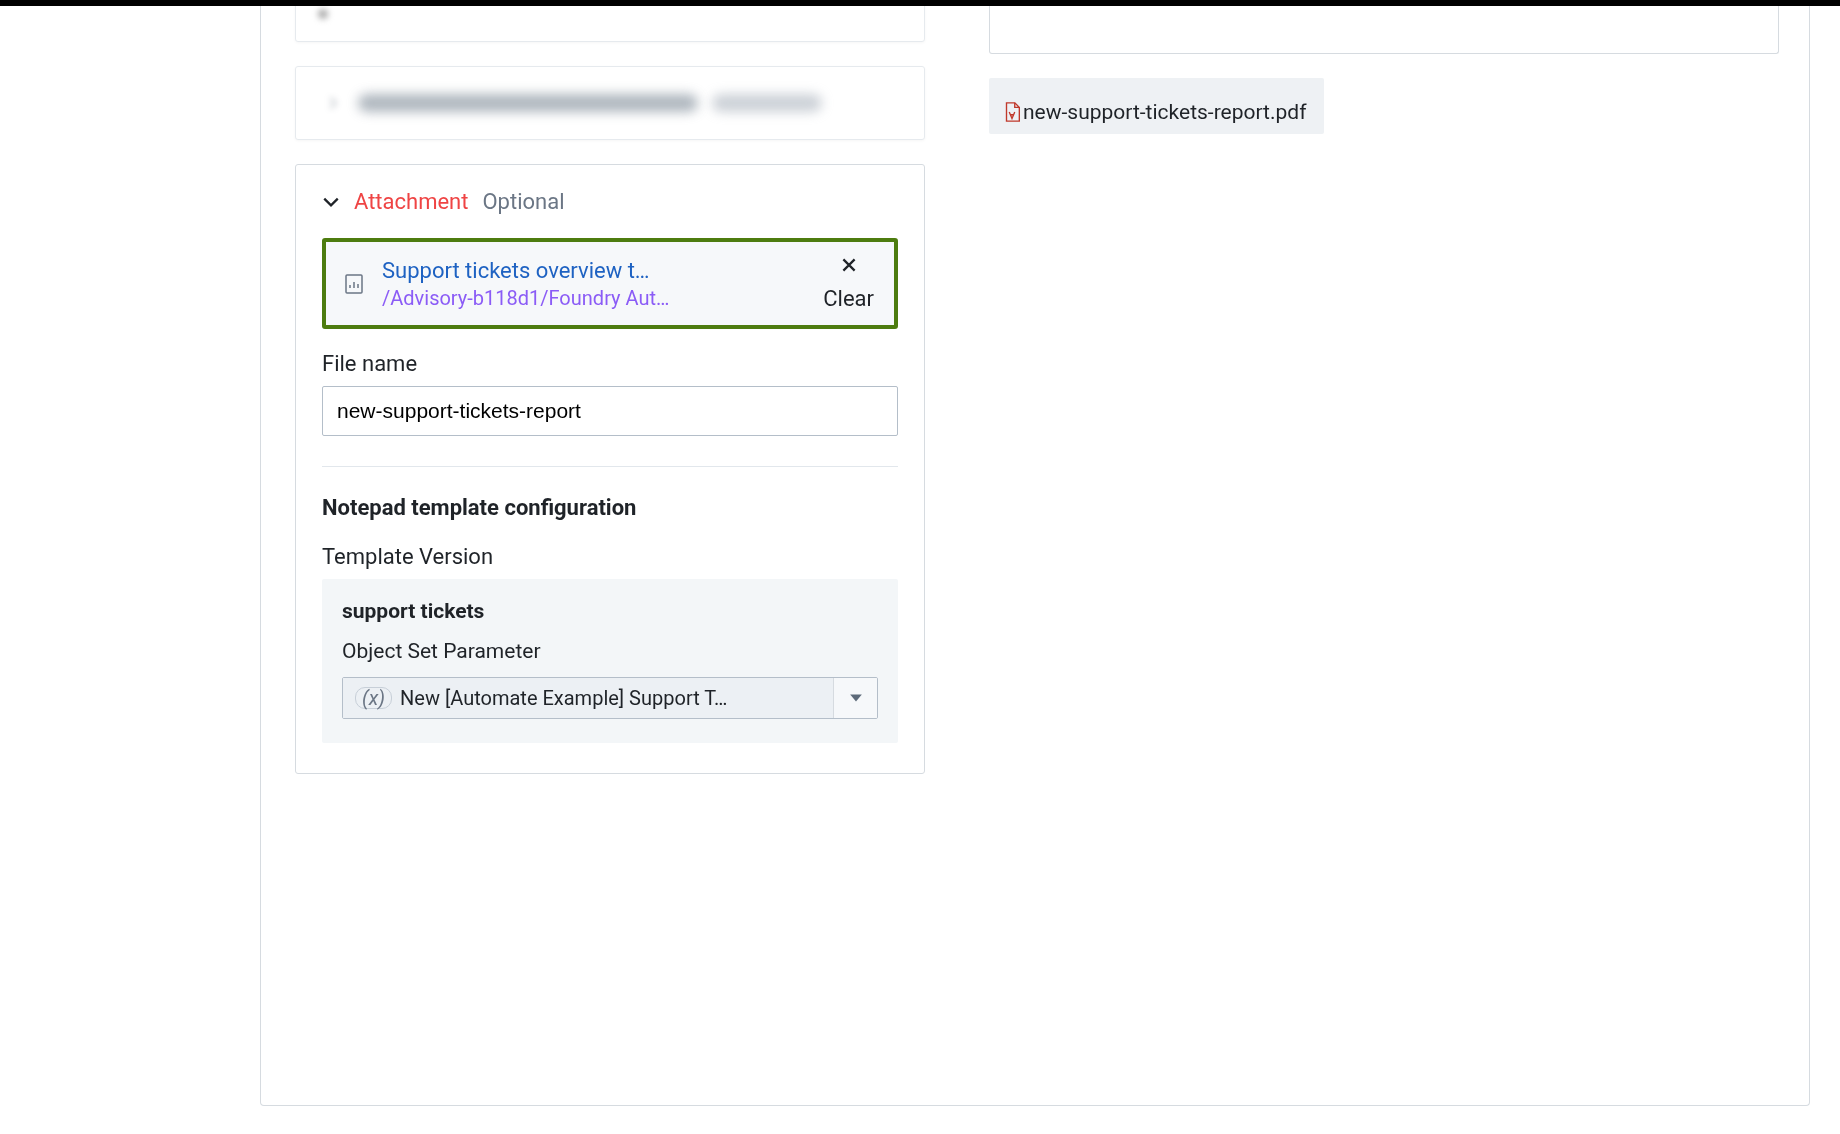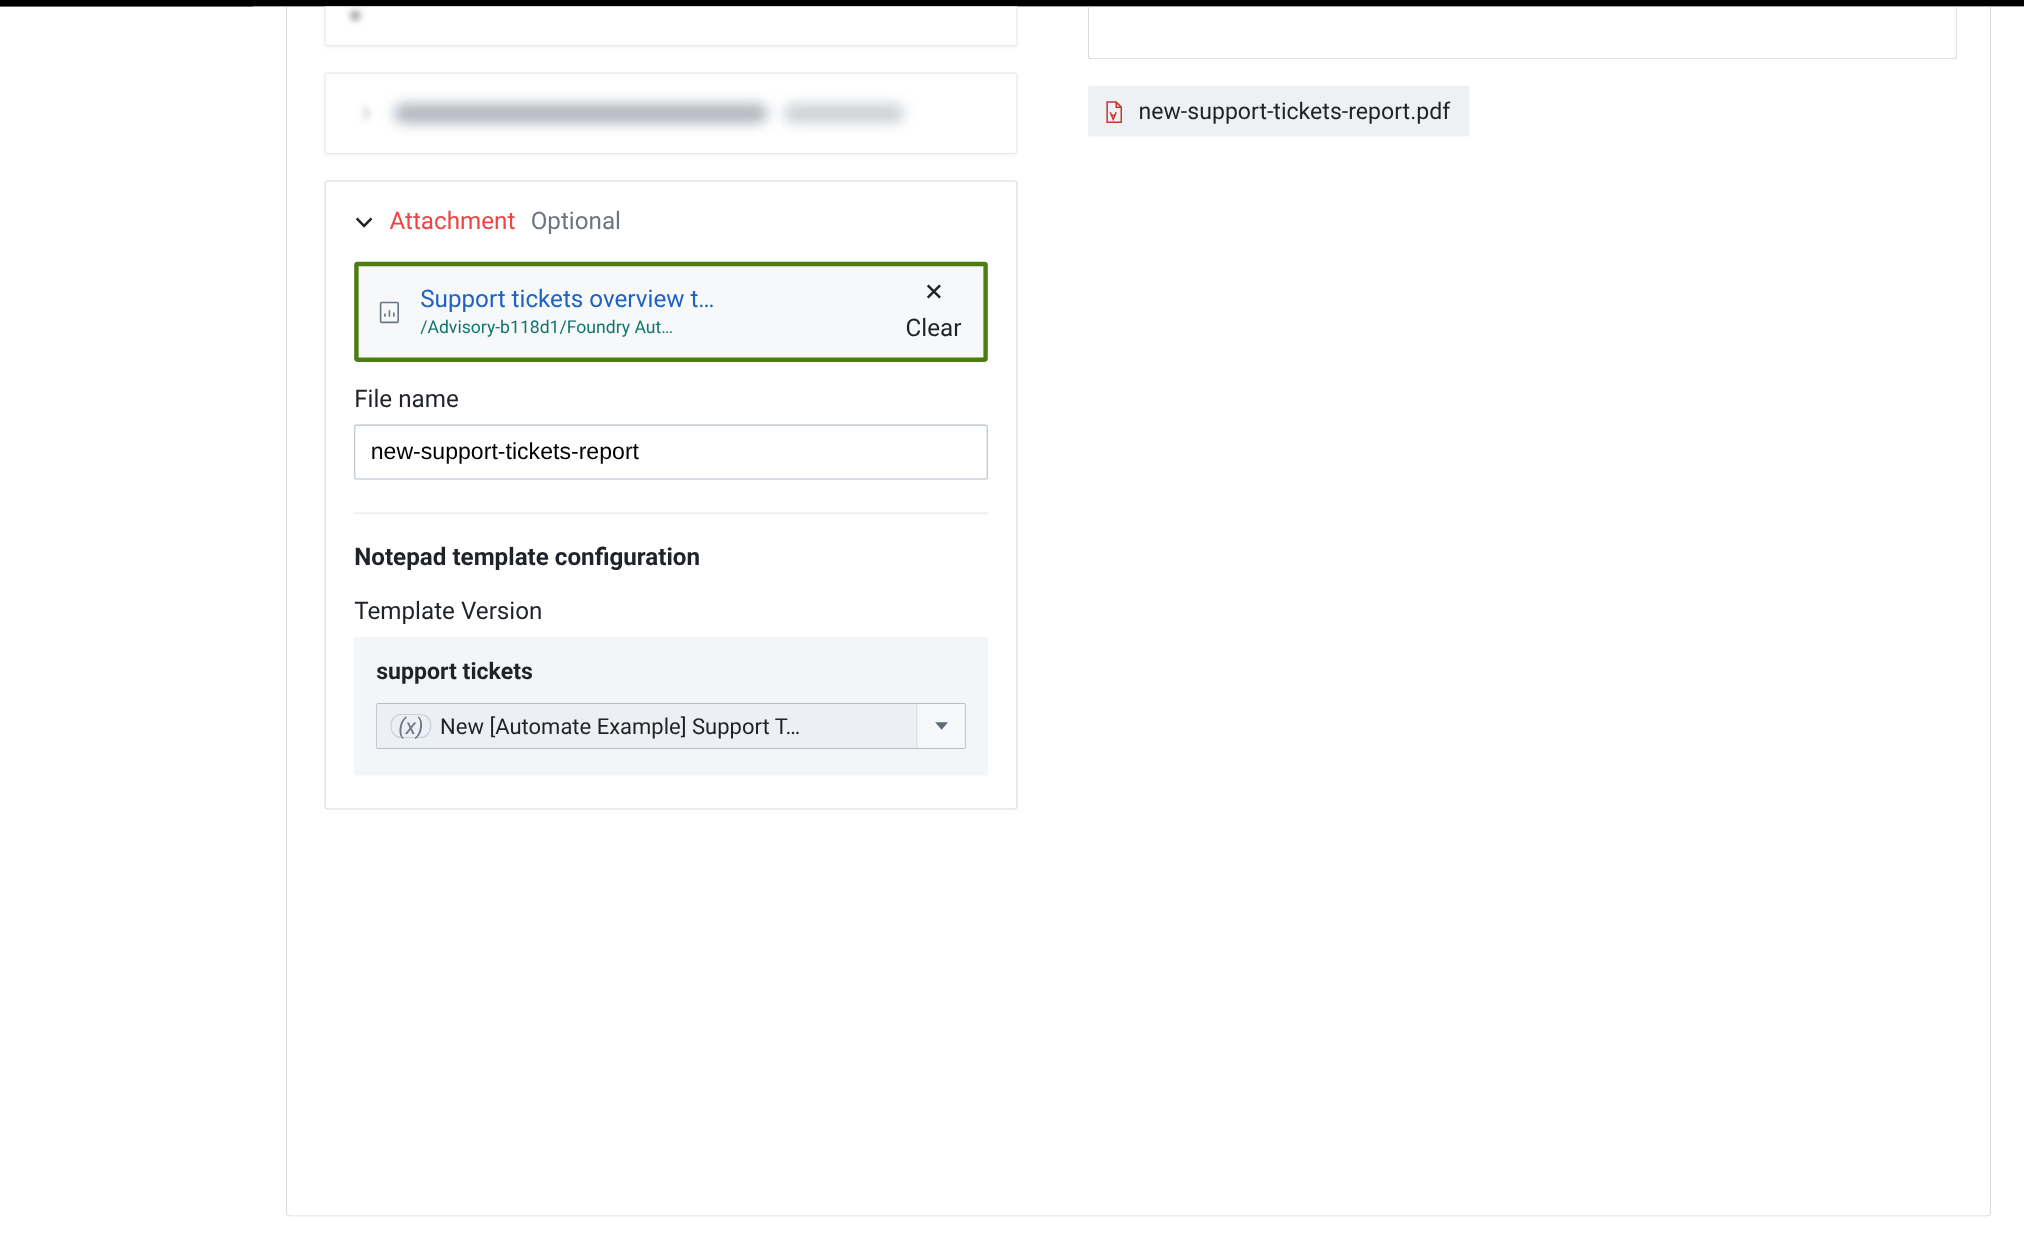--- a/index.html
+++ b/index.html
@@ -148,22 +148,22 @@
     }
     .picked-name {
       color: #1e62c2;
       font-size: 22px;
       white-space: nowrap;
       overflow: hidden;
       text-overflow: ellipsis;
       max-width: 340px;
     }
     .picked-path {
-      color: #0f766e;
-      font-size: 16px;
+      color: #8b5cf6;
+      font-size: 20px;
       margin-top: 3px;
       white-space: nowrap;
       overflow: hidden;
       text-overflow: ellipsis;
       max-width: 340px;
     }
     .clear-block {
       display: flex;
       align-items: center;
       gap: 12px;
@@ -276,24 +276,24 @@
       border: 1px solid #d6dbe0;
       border-top: none;
       border-radius: 0 0 3px 3px;
     }
     .file-chip {
       position: absolute;
       left: 728px;
       top: 72px;
       display: inline-flex;
       align-items: center;
-      gap: 12px;
+      gap: 0;
       background: #eef1f4;
       border-radius: 2px;
-      padding: 12px 18px 10px 12px;
+      padding: 22px 18px 10px 12px;
       font-size: 21px;
     }
     .pdf-icon { width: 22px; height: 22px; }
   </style>
 </head>
 <body>
 
 <div class="topbar"></div>
 
 <div class="main-content">
@@ -354,20 +354,21 @@
           <input class="text-input" type="text" value="new-support-tickets-report" style="">
 
           <hr class="divider">
 
           <div class="subheading">Notepad template configuration</div>
 
           <div class="label">Template Version</div>
 
           <div class="inputs-block">
             <div class="inputs-title">support tickets</div>
+            <div class="inputs-sub">Object Set Parameter</div>
             <div class="param-row">
               <div class="param-chip">
                 <span class="var-badge">(x)</span>
                 <span class="param-text">New [Automate Example] Support T…</span>
               </div>
               <div class="param-caret">
                 <svg class="caret" viewBox="0 0 12 12">
                     <path d="M1 3l5 6 5-6z" fill="#5d6a79"></path>
                   </svg>
               </div>

